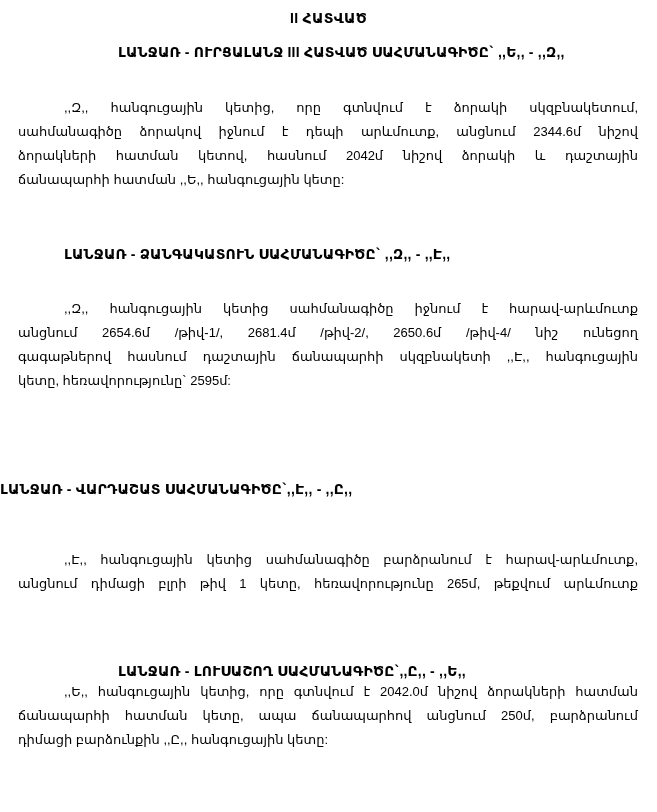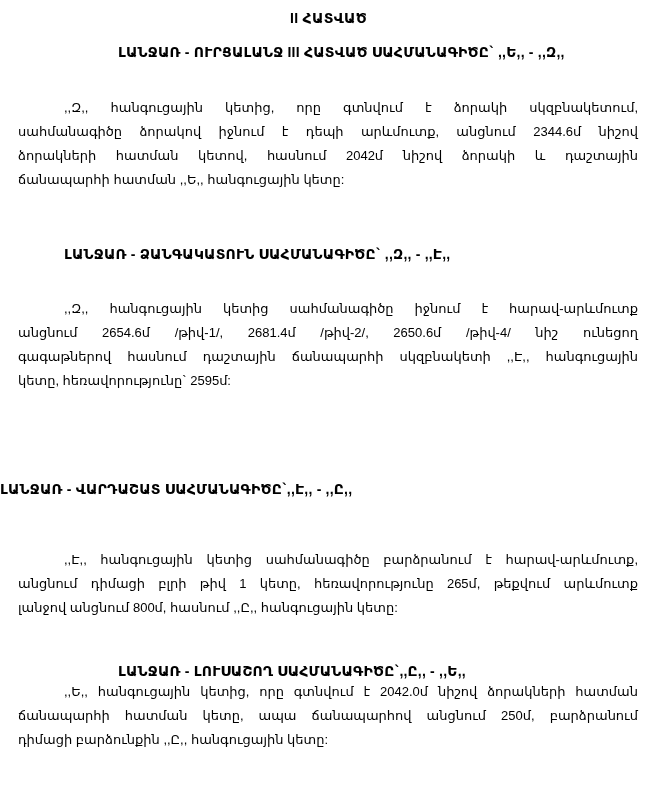--- a/index.html
+++ b/index.html
@@ -86,21 +86,20 @@
     <span class="line">գագաթներով հասնում դաշտային ճանապարհի սկզբնակետի ,,Է,, հանգուցային</span>
     <span class="line last">կետը, հեռավորությունը` 2595մ:</span>
   </div>
 
   <div class="section-heading" style="top:446px; width:491px;margin-top:35px;">
     <span>ԼԱՆՋԱՌ - ՎԱՐԴԱՇԱՏ ՍԱՀՄԱՆԱԳԻԾԸ`,,Է,, - ,,Ը,,</span>
   </div>
   <div class="para" style="top:500px;margin-top:48px;">
     <span class="line first">,,Է,, հանգուցային կետից սահմանագիծը բարձրանում է հարավ-արևմուտք,</span>
     <span class="line">անցնում դիմացի բլրի թիվ 1 կետը, հեռավորությունը  265մ, թեքվում արևմուտք</span>
-    <span class="line last">լանջով անցնում 800մ, հասնում ,,Ը,, հանգուցային կետը:</span>
   </div>
 
   <div class="section-heading" style="top:663px; padding-left:118px; width:491px;">
     <span>ԼԱՆՋԱՌ - ԼՈՒՍԱՇՈՂ ՍԱՀՄԱՆԱԳԻԾԸ`,,Ը,, - ,,Ե,,</span>
   </div>
   <div class="para" style="top:680px;">
     <span class="line first">,,Ե,, հանգուցային կետից, որը գտնվում է 2042.0մ նիշով ձորակների հատման</span>
     <span class="line">ճանապարհի հատման կետը, ապա ճանապարհով անցնում 250մ, բարձրանում</span>
     <span class="line last">դիմացի բարձունքին ,,Ը,, հանգուցային կետը:</span>
   </div>

